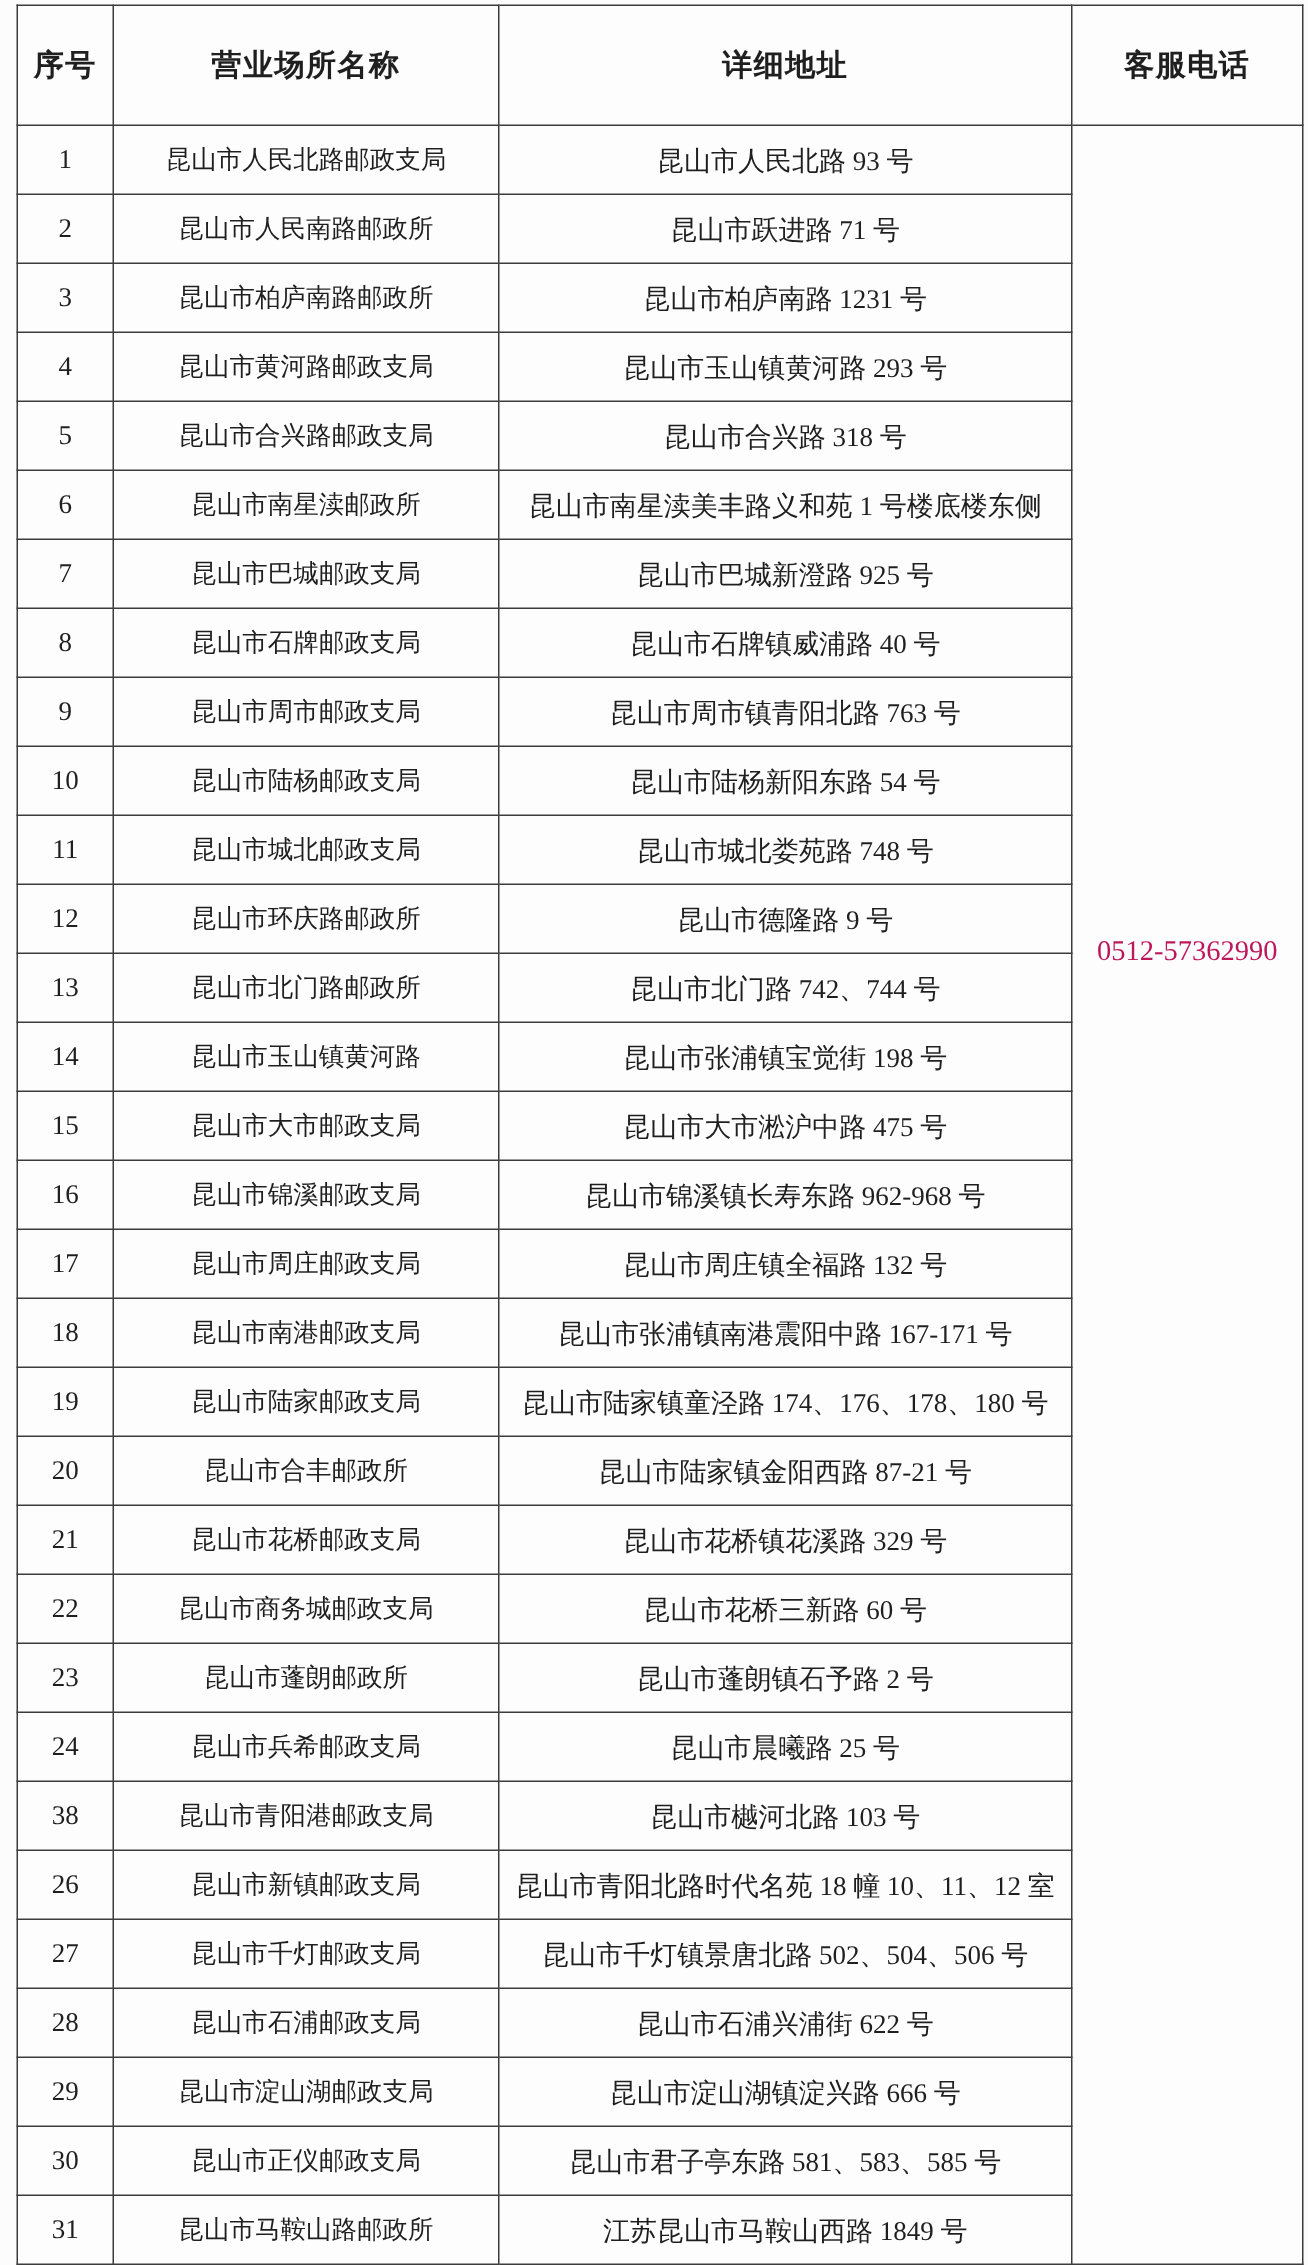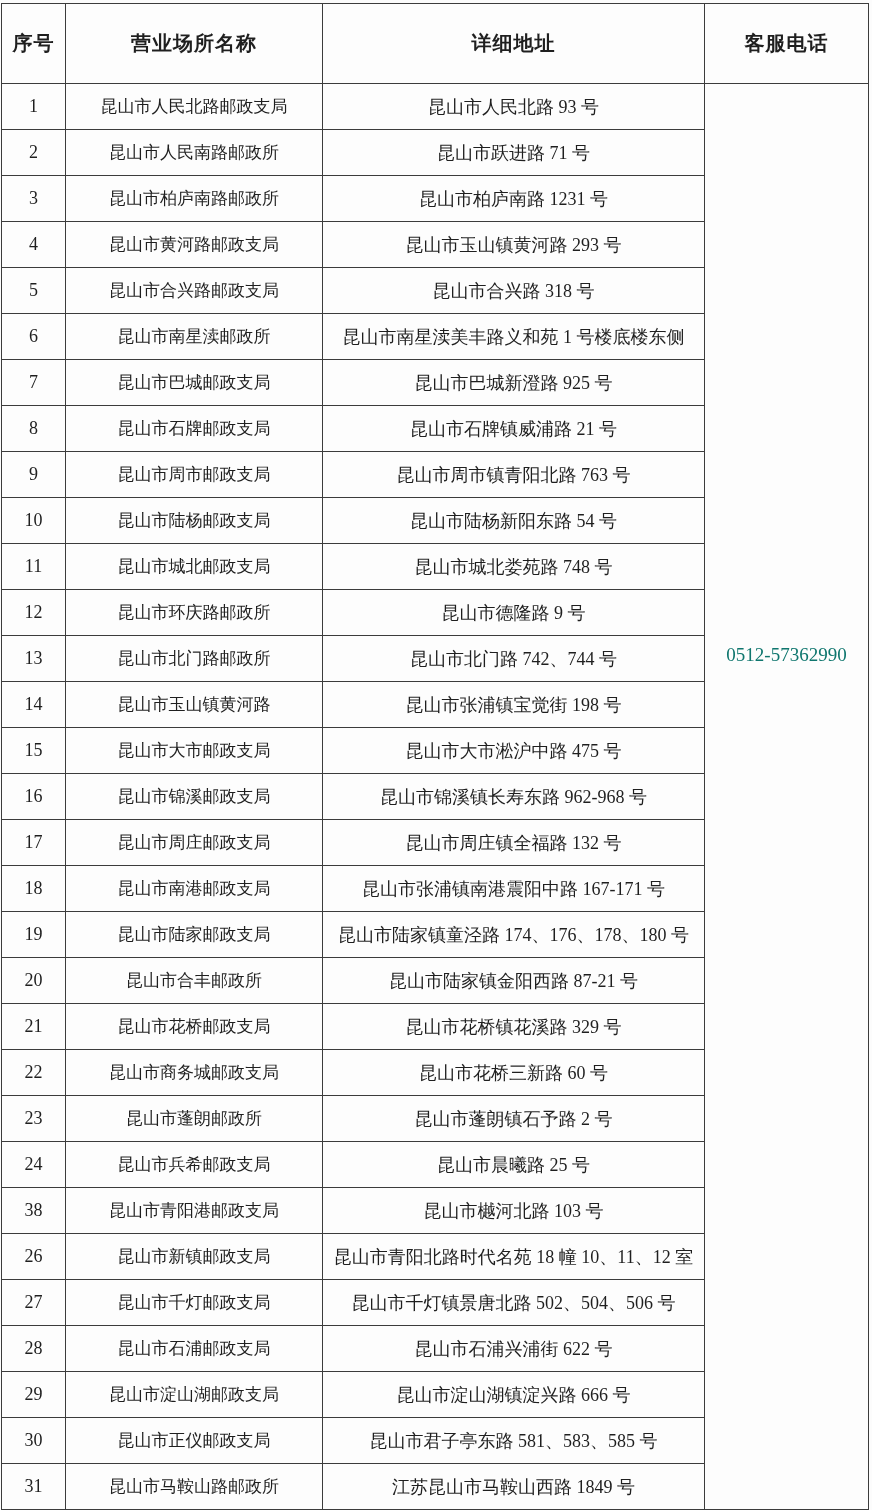--- a/index.html
+++ b/index.html
@@ -6,21 +6,21 @@
     margin: 0;
     padding: 0;
     background: #f7f7f7;
     font-family: "Liberation Serif", "DejaVu Serif", serif;
   }
   .page {
     width: 872px;
     height: 1510px;
     background: #fcfcfc;
     box-sizing: border-box;
-    padding: 3px 3px 4px 1px;
+    padding: 3px 3px 4px 11px;
     margin: 0 auto;
     overflow: hidden;
   }
   table.post-table {
     width: 100%;
     height: 1503px;
     border-collapse: collapse;
     table-layout: fixed;
     background: #fdfdfd;
   }
@@ -51,25 +51,25 @@
     white-space: nowrap;
   }
   td.phone-cell {
     position: relative;
     padding: 0;
   }
   .phone-text {
     position: absolute;
     left: 0;
     right: 0;
-    top: 558px;
+    top: 538px;
     text-align: center;
     font-size: 19px;
     line-height: 26px;
-    color: #0f766e;
+    color: #be185d;
   }
 </style>
 </head>
 <body>
 
 <div class="page">
   <table class="post-table">
     <colgroup>
       <col style="width:64px">
       <col style="width:257px">
@@ -119,21 +119,21 @@
           <td class="office-address">昆山市南星渎美丰路义和苑 1 号楼底楼东侧</td>
         </tr>
         <tr>
           <td class="row-number">7</td>
           <td class="office-name">昆山市巴城邮政支局</td>
           <td class="office-address">昆山市巴城新澄路 925 号</td>
         </tr>
         <tr>
           <td class="row-number">8</td>
           <td class="office-name">昆山市石牌邮政支局</td>
-          <td class="office-address">昆山市石牌镇威浦路 21 号</td>
+          <td class="office-address">昆山市石牌镇威浦路 40 号</td>
         </tr>
         <tr>
           <td class="row-number">9</td>
           <td class="office-name">昆山市周市邮政支局</td>
           <td class="office-address">昆山市周市镇青阳北路 763 号</td>
         </tr>
         <tr>
           <td class="row-number">10</td>
           <td class="office-name">昆山市陆杨邮政支局</td>
           <td class="office-address">昆山市陆杨新阳东路 54 号</td>

